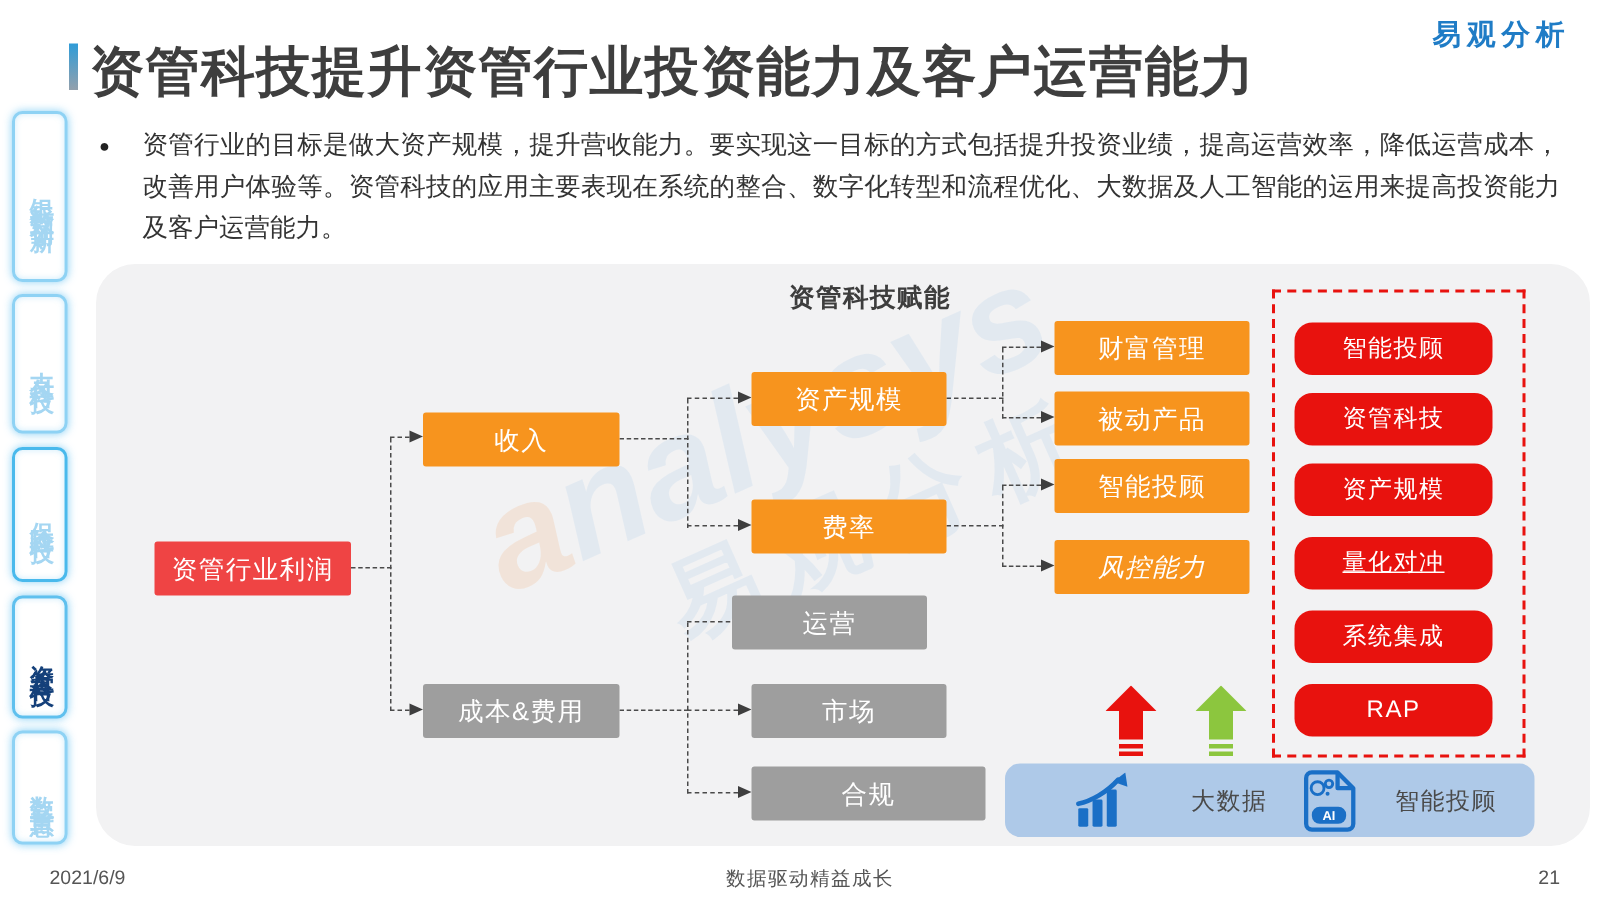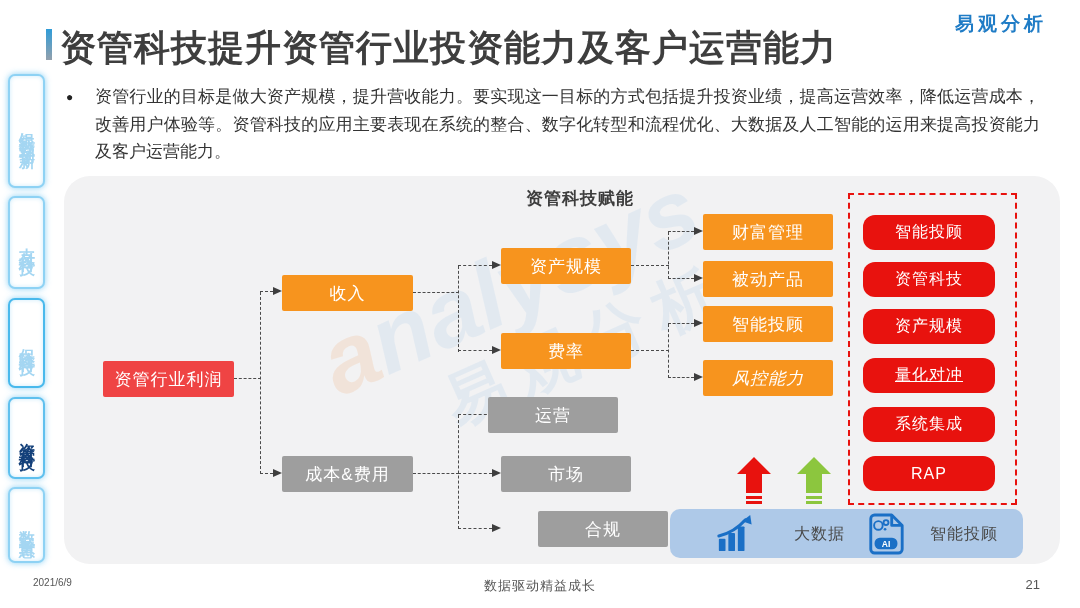--- a/index.html
+++ b/index.html
@@ -73,21 +73,21 @@
 
   .uparrow { position:absolute; width:34px; height:48px; }
 
   
   .enabler-bar { left:670px; top:509px; width:353px; height:49px;
     background:#aec9e8; border-radius:10px; }
   .enabler-label { position:absolute; font-size:16px; color:#4a4a4a;
     font-weight:500; letter-spacing:1px; white-space:nowrap; }
 
   
-  .footer-date { left:33px; top:577px; font-size:10px; color:#555; }
+  .footer-date { left:33px; top:577px; font-size:13px; color:#555; }
   .footer-slogan { left:0; top:577px; width:1080px; text-align:center;
     font-size:13px; color:#555; letter-spacing:1px; }
   .footer-page { right:40px; top:577px; font-size:13px; color:#555; }
 </style>
 </head>
 <body>
 
 <div class="abs accent-bar"></div>
 <div class="abs page-title">资管科技提升资管行业投资能力及客户运营能力</div>
 <div class="abs logo">
@@ -159,21 +159,21 @@
 <div class="ln ln-h" style="left:458px;top:528px;width:34px;"></div>
 <div class="ah" style="left:492px;top:524px;"></div>
 
 <div class="node blue" style="left:103px;top:361px;width:131px;">资管行业利润</div>
 <div class="node orange" style="left:282px;top:275px;width:131px;">收入</div>
 <div class="node gray" style="left:282px;top:456px;width:131px;">成本&amp;费用</div>
 <div class="node orange" style="left:501px;top:248px;width:130px;">资产规模</div>
 <div class="node orange" style="left:501px;top:333px;width:130px;">费率</div>
 <div class="node gray" style="left:488px;top:397px;width:130px;">运营</div>
 <div class="node gray" style="left:501px;top:456px;width:130px;">市场</div>
-<div class="node gray" style="left:501px;top:511px;width:130px;margin-left:37px;">合规</div>
+<div class="node gray" style="left:501px;top:511px;width:156px;">合规</div>
 <div class="node orange" style="left:703px;top:214px;width:130px;">财富管理</div>
 <div class="node orange" style="left:703px;top:261px;width:130px;">被动产品</div>
 <div class="node orange" style="left:703px;top:306px;width:130px;">智能投顾</div>
 <div class="node orange" style="left:703px;top:360px;width:130px;font-style:italic;">风控能力</div>
 
 <div class="abs dashed-red"></div>
 <div class="node red" style="left:863px;top:215px;width:132px;">智能投顾</div>
 <div class="node red" style="left:863px;top:262px;width:132px;">资管科技</div>
 <div class="node red" style="left:863px;top:309px;width:132px;">资产规模</div>
 <div class="node red" style="left:863px;top:358px;width:132px;text-decoration:underline;">量化对冲</div>

